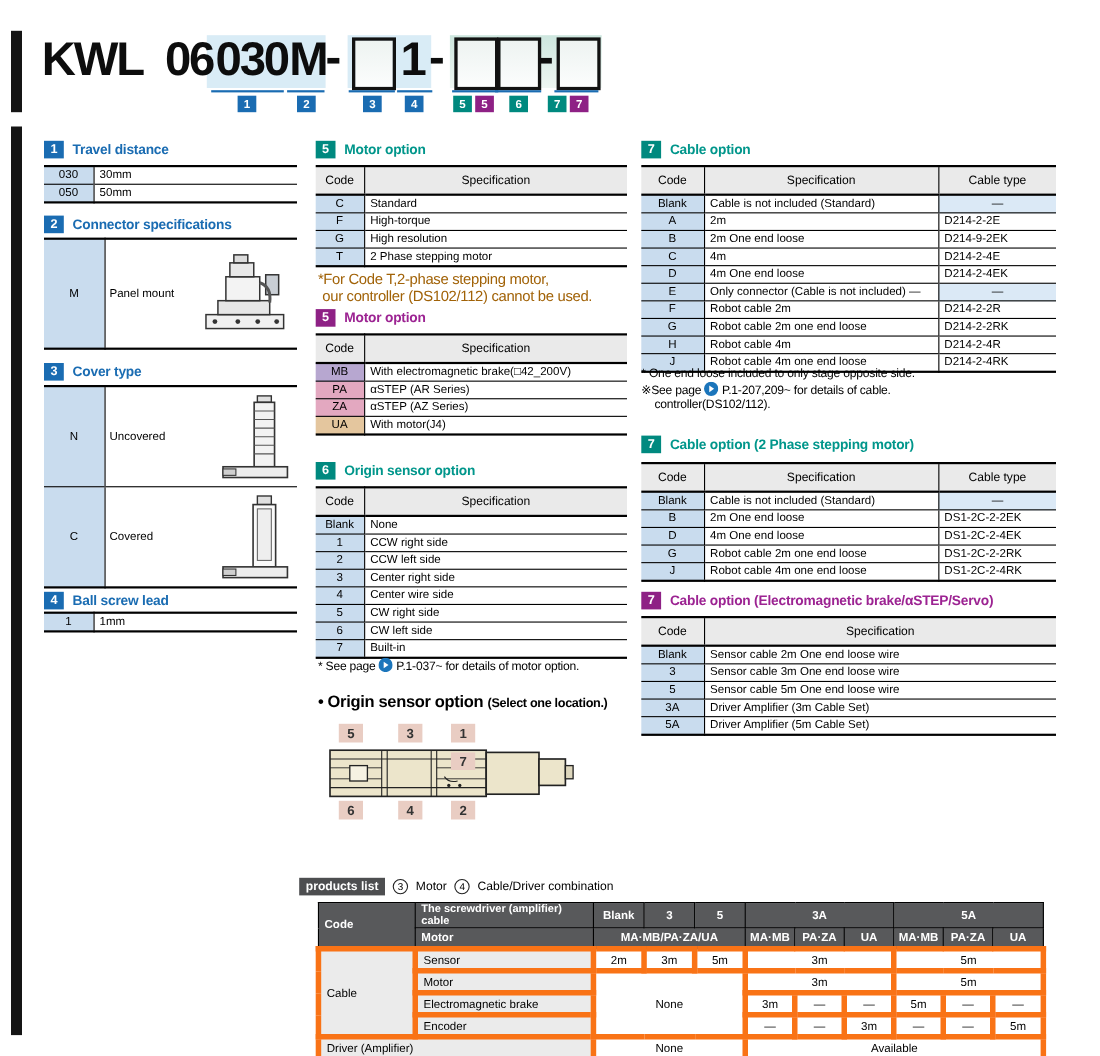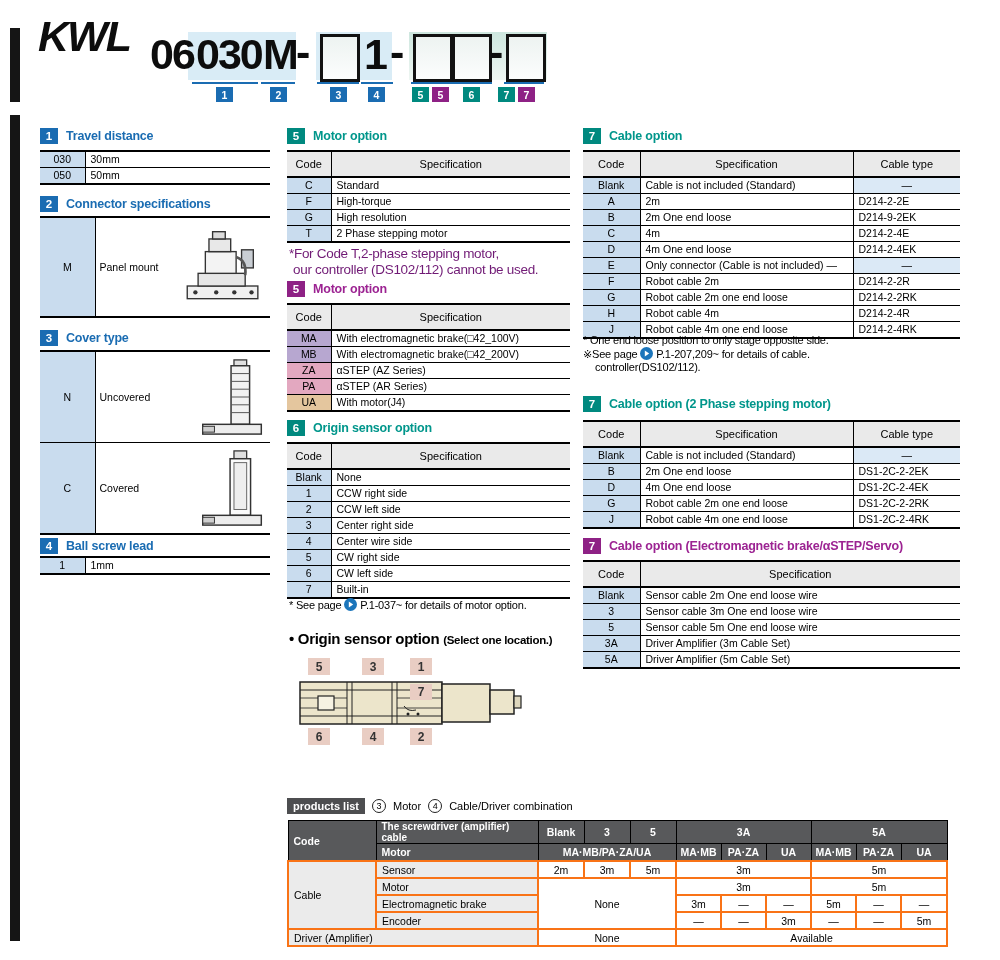--- a/index.html
+++ b/index.html
@@ -24,50 +24,50 @@
   .t th{background:#eaeaea;font-weight:400;font-size:11px;height:24px;border-bottom:2px solid #000;text-align:center;padding:0 2px;}
   .t td{height:15px;padding:0 5px;border-top:1px solid #000;line-height:1.15;}
   .t tbody tr:first-child td{border-top:none;}
   .t td+td,.t th+th{border-left:1.5px solid #000;}
   .t td.code{text-align:center;background:#c9dcee;padding:0 1px;}
   .t td.c-purple{background:#b7a7d0;} .t td.c-pink{background:#e3a8c0;} .t td.c-tan{background:#e4c69e;}
   .t td.dash-cell{text-align:center;background:#dbe9f6;}
   .t td.imgcell{padding:2px 4px;}
   .imgflex{display:flex;align-items:center;justify-content:space-between;}
   
-  .noteT{position:absolute;font-size:13.5px;color:#701a75;line-height:16px;letter-spacing:-0.3px;}
+  .noteT{position:absolute;font-size:13.5px;color:#a16207;line-height:16px;letter-spacing:-0.3px;}
   .note{position:absolute;font-size:11px;line-height:13px;letter-spacing:-0.2px;}
   .seeicon{display:inline-block;vertical-align:-2px;}
   .bullet{position:absolute;font-weight:bold;font-size:15px;letter-spacing:-0.3px;}
   .bullet .sub{font-size:11.5px;}
   
   .pcap{position:absolute;display:flex;align-items:center;gap:7px;font-size:11px;}
   .ptag{background:#4d4e50;color:#fff;font-weight:bold;padding:2px 6px;font-size:11px;}
   .circ{display:inline-flex;width:12px;height:12px;border:1px solid #222;border-radius:50%;align-items:center;justify-content:center;font-size:9px;flex:0 0 auto;}
   .pt{position:absolute;border-collapse:collapse;table-layout:fixed;font-size:10.5px;border:1.5px solid #000;}
   .pt th{background:#58595b;color:#fff;font-weight:bold;border:1px solid #000;height:16px;padding:0 5px;text-align:left;}
   .pt th.ctr{text-align:center;padding:0 1px;}
-  .pt td{border:2px solid #f97316;height:15px;text-align:center;padding:0 2px;}
+  .pt td{border:5px solid #f97316;height:15px;text-align:center;padding:0 2px;}
   .pt td.lbl{background:#ebebeb;text-align:left;padding:0 5px;}
   svg text{font-family:"Liberation Sans","DejaVu Sans",sans-serif;}
 </style>
 </head>
 <body>
 
 <div class="page">
 
   <div class="vbar" style="left:10px;top:28px;width:10px;height:74px;"></div>
   <div class="vbar" style="left:10px;top:115px;width:10px;height:826px;"></div>
 
   <div>
     <div class="hl-blue" style="left:188px;top:32px;width:108px;height:48px;"></div>
     <div class="hl-blue" style="left:316px;top:32px;width:76px;height:48px;"></div>
     <div class="hl-green" style="left:409px;top:32px;width:138px;height:48px;"></div>
 
-    <div class="mh" style="left:38px;top:12px;font-style:italic;">KWL</div>
+    <div class="mh" style="left:38px;top:30px;">KWL</div>
     <div class="mh" style="left:150px;top:30px;">06</div>
     <div class="mh" style="left:196px;top:30px;">030</div>
     <div class="mh" style="left:263px;top:30px;">M</div>
     <div class="mh" style="left:296px;top:28px;">-</div>
     <div class="mbox" style="left:320px;top:34px;"></div>
     <div class="mh" style="left:364px;top:30px;">1</div>
     <div class="mh" style="left:390px;top:28px;">-</div>
     <div class="mbox" style="left:413px;top:34px;"></div>
     <div class="mbox" style="left:452px;top:34px;"></div>
     <div class="mh" style="left:489px;top:28px;">-</div>
@@ -261,34 +261,30 @@
         <col>
       </colgroup>
   <thead>
         <tr>
           <th>Code</th>
           <th>Specification</th>
         </tr>
       </thead>
       <tbody>
         <tr>
-          <td class="code c-purple">MA</td>
-          <td>With electromagnetic brake(□42_100V)</td>
-        </tr>
-        <tr>
           <td class="code c-purple">MB</td>
           <td>With electromagnetic brake(□42_200V)</td>
         </tr>
         <tr>
+          <td class="code c-pink">PA</td>
+          <td>αSTEP (AR Series)</td>
+        </tr>
+        <tr>
           <td class="code c-pink">ZA</td>
           <td>αSTEP (AZ Series)</td>
-        </tr>
-        <tr>
-          <td class="code c-pink">PA</td>
-          <td>αSTEP (AR Series)</td>
         </tr>
         <tr>
           <td class="code c-tan">UA</td>
           <td>With motor(J4)</td>
         </tr>
       </tbody>
     </table>
 
   <div class="sec" style="left:287px;top:420px;">
     <span class="sbadge bg-teal">6</span>
@@ -457,21 +453,21 @@
         </tr>
         <tr>
           <td class="code ">J</td>
           <td>Robot cable 4m one end loose</td>
           <td>D214-2-4RK</td>
         </tr>
       </tbody>
     </table>
 
   <div class="note" style="left:583px;top:334px;">
-    <div>* One end loose position to only stage opposite side.</div>
+    <div>* One end loose included to only stage opposite side.</div>
     <div>
       <span>※See page</span>
       <svg class="seeicon" width="13" height="13" viewBox="0 0 13 13">
         <circle cx="6.5" cy="6.5" r="6.5" fill="#1b75bb"></circle>
           <path d="M4.8,3.5 L9.2,6.5 L4.8,9.5 Z" fill="#fff"></path>
       </svg>
       <span>P.1-207,209~ for details of cable.</span>
     </div>
     <div style="padding-left:12px;">controller(DS102/112).</div>
   </div>
@@ -554,21 +550,21 @@
           <td class="code ">3A</td>
           <td>Driver Amplifier (3m Cable Set)</td>
         </tr>
         <tr>
           <td class="code ">5A</td>
           <td>Driver Amplifier (5m Cable Set)</td>
         </tr>
       </tbody>
     </table>
 
-  <div class="pcap" style="left:287px;top:798px;">
+  <div class="pcap" style="left:272px;top:798px;">
     <span class="ptag">products list</span>
     <span class="circ">3</span>
     <span>Motor</span>
     <span class="circ">4</span>
     <span>Cable/Driver combination</span>
   </div>
 
   <table class="pt" style="left:287px;top:820px;width:660px;">
     <colgroup>
       <col style="width:88px">

